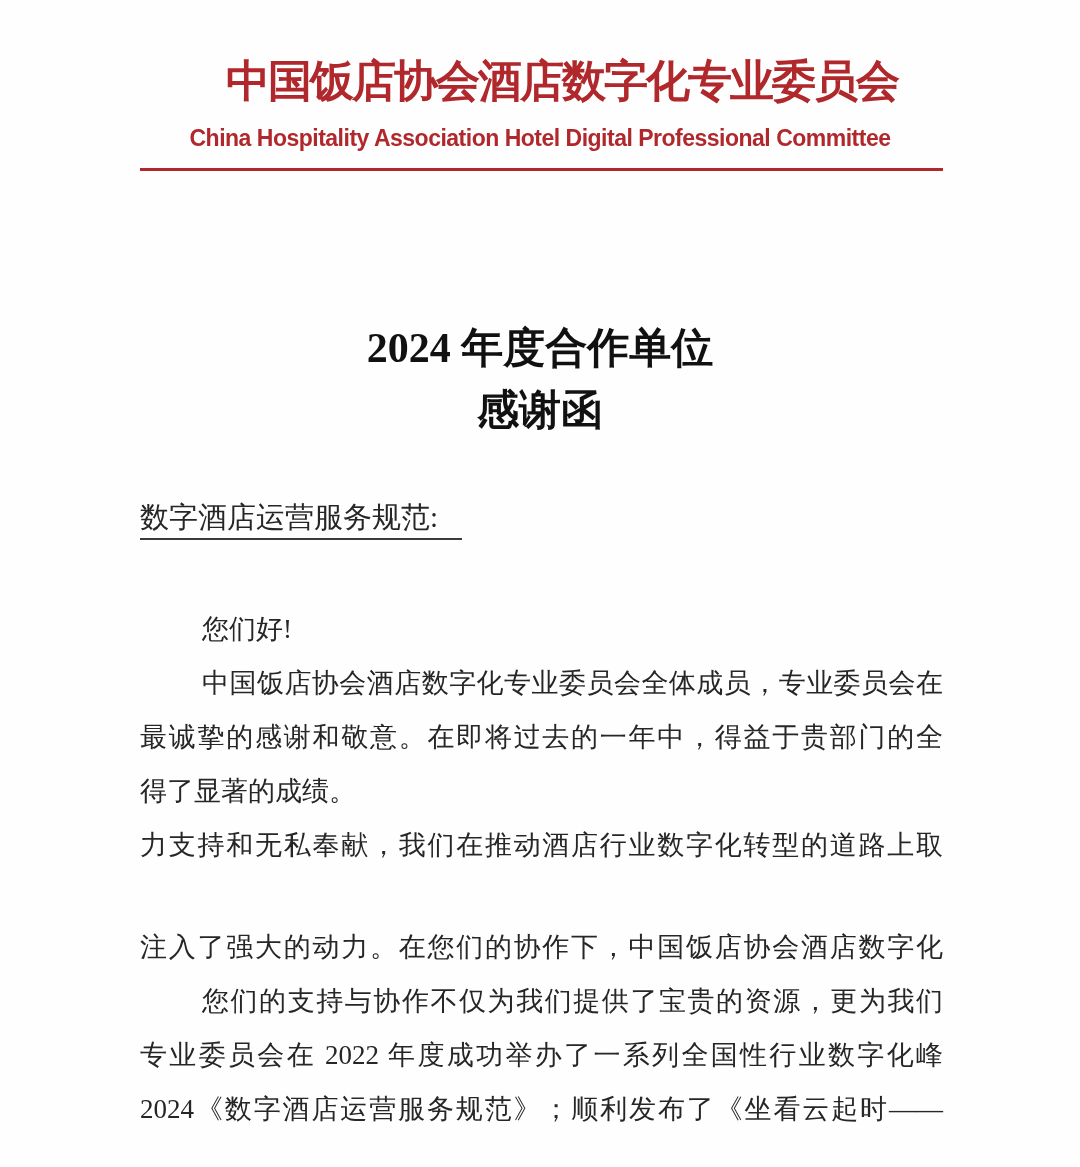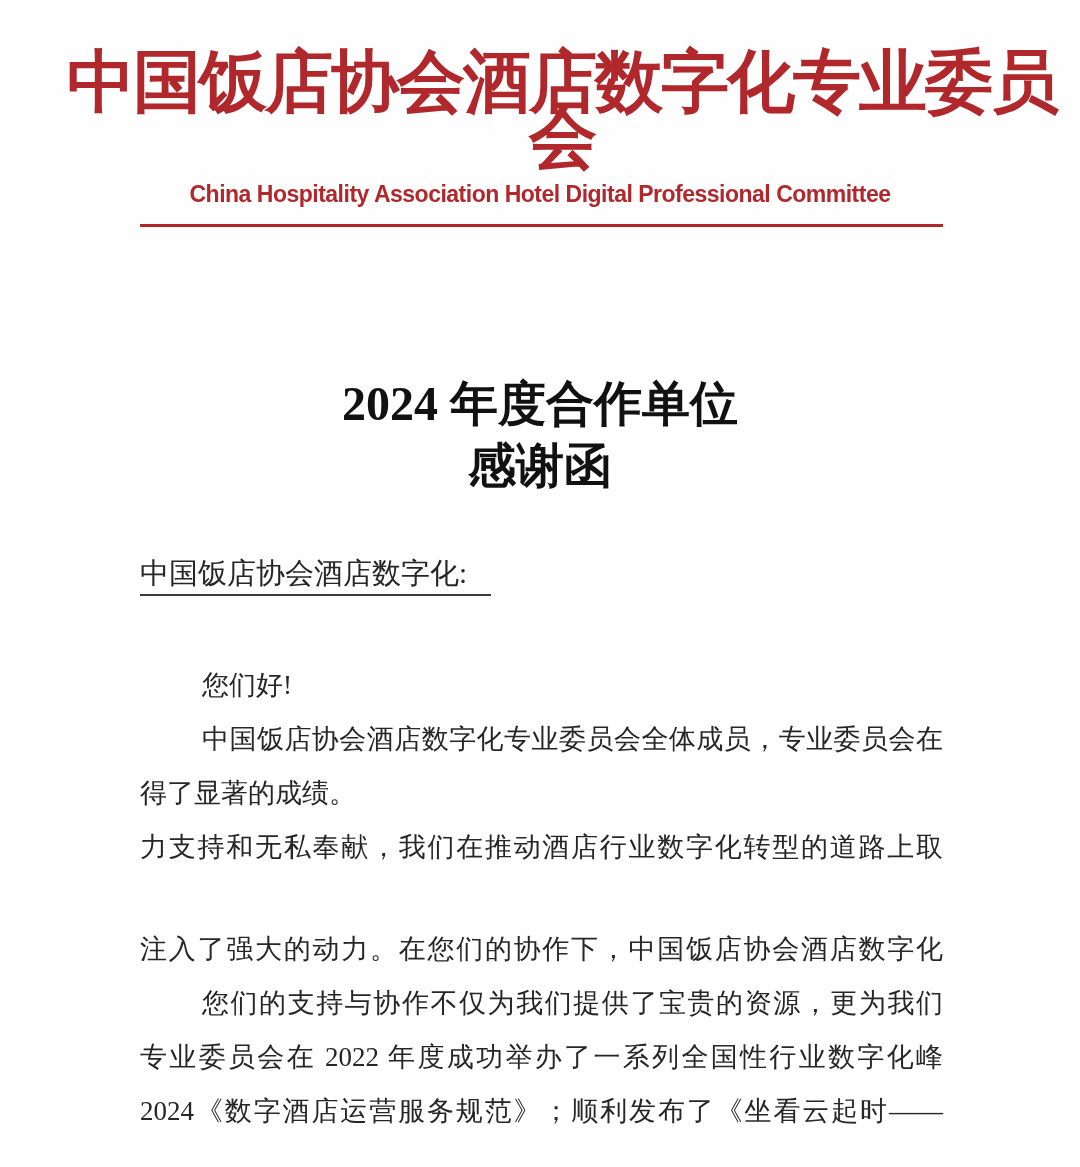--- a/index.html
+++ b/index.html
@@ -17,21 +17,21 @@
     width: 1080px;
     height: 1167px;
     margin: 0 auto;
     background: #fefefe;
     overflow: hidden;
   }
   
   .org-header { padding-top: 54px; }
   .org-zh {
     text-align: center;
-    font-size: 68px;
+    font-size: 44px;
     line-height: 56px;
     font-weight: 700;
     letter-spacing: -2px;
     color: var(--accent);
     font-family: "Liberation Serif", "DejaVu Serif", serif;
     padding-left: 44px;
   }
   .org-en {
     margin-top: 16px;
     text-align: center;
@@ -47,21 +47,21 @@
     height: 3px;
     background: var(--accent);
   }
   
   .title-block {
     margin-top: 146px;
     text-align: center;
     color: var(--title-ink);
   }
   .title-line {
-    font-size: 48px;
+    font-size: 42px;
     line-height: 62px;
     font-weight: 700;
     font-family: "Liberation Serif", "DejaVu Serif", serif;
   }
   
   .salutation-wrap {
     margin: 56px 137px 0 140px;
     line-height: 40px;
   }
   .salutation {
@@ -100,29 +100,30 @@
     <div class="org-en">China Hospitality Association Hotel Digital Professional Committee</div>
     <div class="rule"></div>
   </header>
 
   <div class="title-block">
     <div class="title-line">2024 年度合作单位</div>
     <div class="title-line">感谢函</div>
   </div>
 
   <div class="salutation-wrap">
-    <span class="salutation">中国饭店协会酒店数字化:</span>
+    <span class="salutation">数字酒店运营服务规范:</span>
   </div>
 
   <div class="letter-body" id="letter-body">
       <div class="para">
         <div class="line indent">您们好!</div>
       </div>
       <div class="para">
         <div class="line indent fill">中国饭店协会酒店数字化专业委员会全体成员，专业委员会在</div>
+        <div class="line fill">最诚挚的感谢和敬意。在即将过去的一年中，得益于贵部门的全</div>
         <div class="line">得了显著的成绩。</div>
         <div class="line fill">力支持和无私奉献，我们在推动酒店行业数字化转型的道路上取</div>
       </div>
       <div class="para gap">
         <div class="line fill">注入了强大的动力。在您们的协作下，中国饭店协会酒店数字化</div>
         <div class="line indent fill">您们的支持与协作不仅为我们提供了宝贵的资源，更为我们</div>
         <div class="line fill">专业委员会在 2022 年度成功举办了一系列全国性行业数字化峰</div>
         <div class="line fill">2024《数字酒店运营服务规范》；顺利发布了《坐看云起时——</div>
       </div>
     </div>

